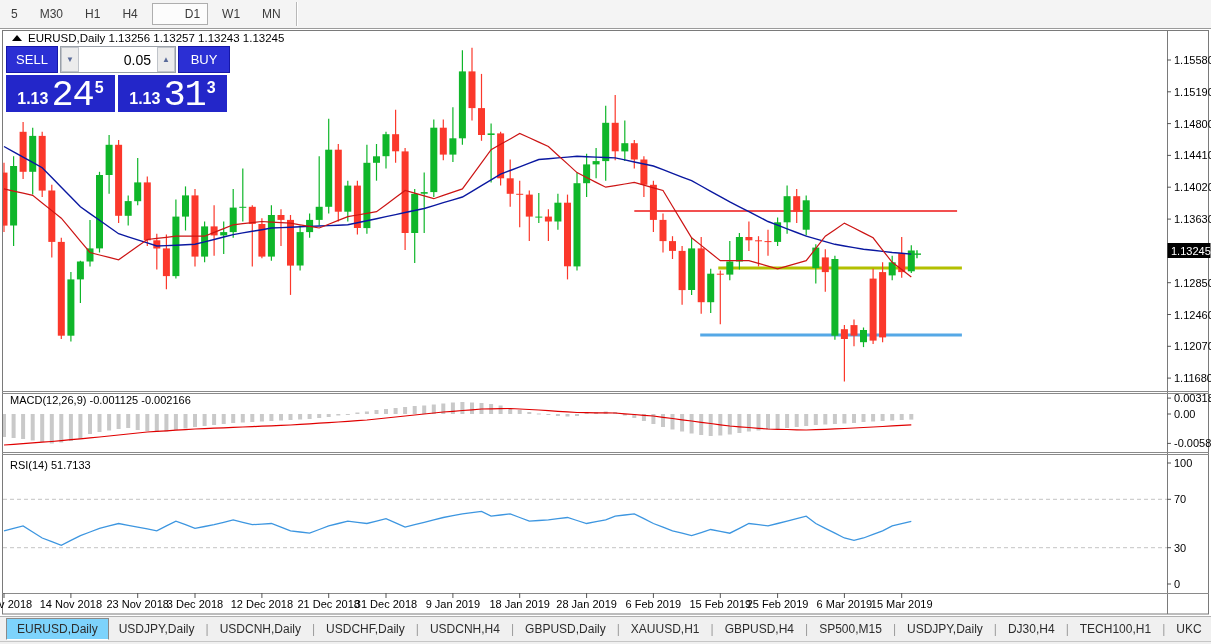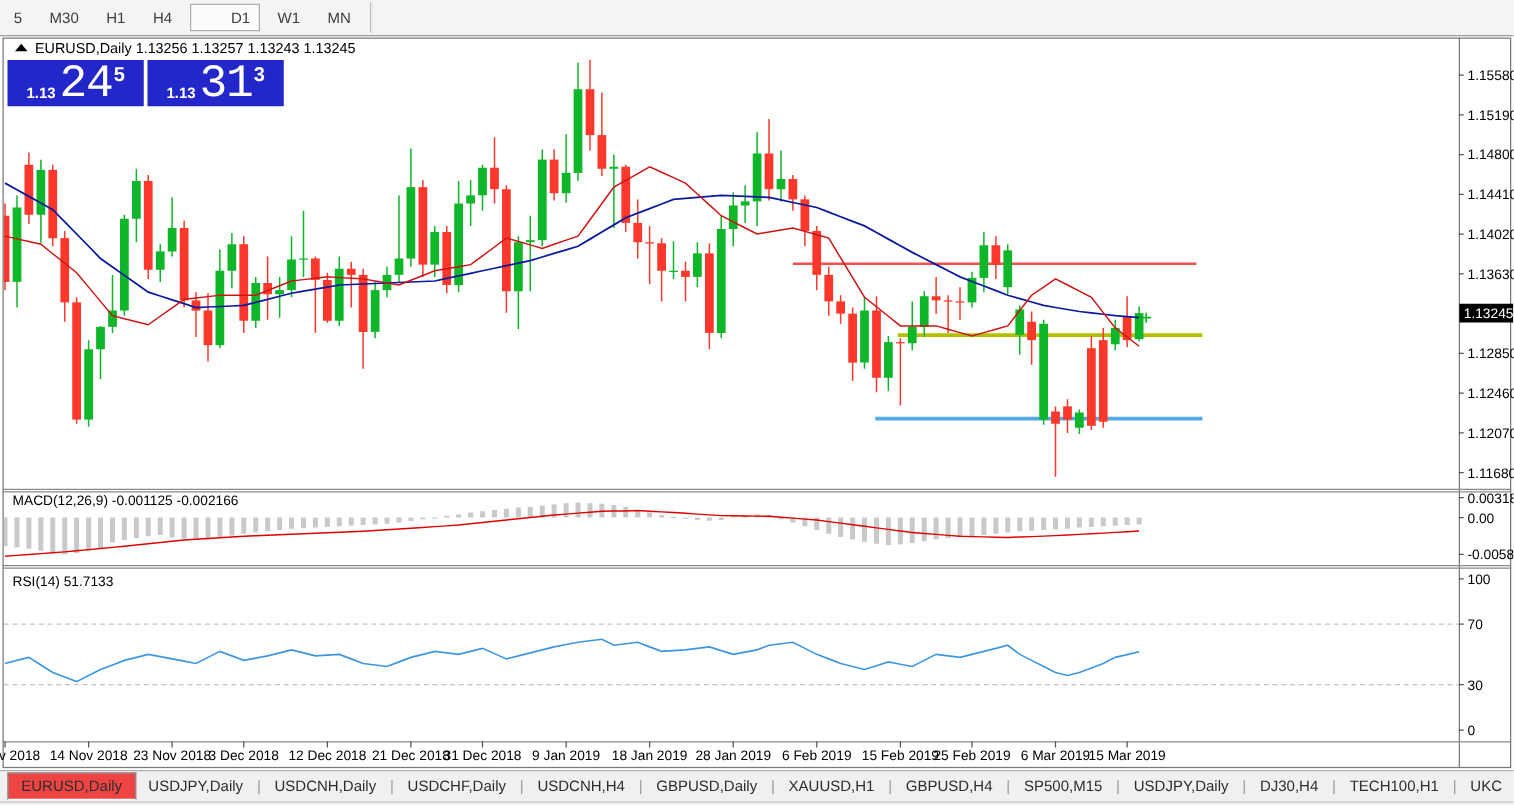--- a/index.html
+++ b/index.html
@@ -21,29 +21,29 @@
              font-family:"Liberation Sans",sans-serif;padding:0;cursor:pointer;}
   .spinwrap{display:flex;flex:1;margin:0 2px;border:1px solid #9aa0a8;background:#fff;}
   .spin{width:18px;background:#ececec;border:1px solid #c0c4ca;color:#5a6b9a;font-size:8px;
         padding:0;cursor:pointer;font-family:"Liberation Sans",sans-serif;}
   .vol{flex:1;width:60px;border:none;outline:none;text-align:right;font-size:14px;padding:0 6px 0 0;
        font-family:"Liberation Sans",sans-serif;color:#000;}
   .row2{display:flex;margin-top:2px;}
   .pbox{width:109px;height:37px;background:#2326c9;color:#fff;display:flex;align-items:flex-end;
         justify-content:center;cursor:pointer;}
   .pbox + .pbox{margin-left:3px;}
-  .pbox .sm{font-size:12px;font-weight:700;margin-bottom:4px;margin-top:41px;}
+  .pbox .sm{font-size:16px;font-weight:700;margin-bottom:4px;margin-top:41px;}
   .pbox .big{font-size:37px;line-height:33px;margin-left:3px;letter-spacing:-1px;font-family:Liberation Mono, monospace;}
   .pbox .sup{font-size:16px;font-weight:700;margin-bottom:15px;margin-left:1px;}
   
   .tabbar{position:absolute;left:0;top:616px;width:1211px;height:25px;background:#f0f0f0;
           border-top:1px solid #b0b0b0;display:flex;align-items:center;padding-left:6px;
           box-sizing:border-box;font-size:12px;z-index:5;}
   .tab{padding:3px 10px;color:#2d2d2d;white-space:nowrap;cursor:pointer;}
-  .tab.active{background:#ef4444;border:1px solid #8a8a8a;border-bottom:1px solid #fff;}
+  .tab.active{background:#7dd3fc;border:1px solid #8a8a8a;border-bottom:1px solid #fff;}
   .tabdiv{color:#9a9a9a;padding:0 1px;}
   .strip{position:absolute;left:0;top:641px;width:1211px;height:3px;background:#f0f0f0;
          border-top:1px solid #c6c6c6;z-index:5;}
 </style>
 </head>
 <body>
 
 <div class="win">
 
   <div class="toolbar" id="tfbar">
@@ -471,20 +471,29 @@
         <line x1="777.6" y1="593" x2="777.6" y2="598" stroke="#555"></line>
         <text x="777.6" y="608" font-size="11" fill="#000" text-anchor="middle" font-family="Liberation Sans,sans-serif">25 Feb 2019</text>
         <line x1="844.4" y1="593" x2="844.4" y2="598" stroke="#555"></line>
         <text x="844.4" y="608" font-size="11" fill="#000" text-anchor="middle" font-family="Liberation Sans,sans-serif">6 Mar 2019</text>
         <line x1="901.7" y1="593" x2="901.7" y2="598" stroke="#555"></line>
         <text x="901.7" y="608" font-size="11" fill="#000" text-anchor="middle" font-family="Liberation Sans,sans-serif">15 Mar 2019</text>
       </g>
     </svg>
 
   <div class="tpanel">
+    <div class="row1">
+      <button class="btn-trade">SELL</button>
+      <span class="spinwrap">
+        <button class="spin">▼</button>
+        <input class="vol" value="0.05" style="">
+        <button class="spin">▲</button>
+      </span>
+      <button class="btn-trade">BUY</button>
+    </div>
     <div class="row2">
       <div class="pbox">
         <span class="sm">1.13</span>
         <span class="big">24</span>
         <span class="sup">5</span>
       </div>
       <div class="pbox">
         <span class="sm">1.13</span>
         <span class="big">31</span>
         <span class="sup">3</span>

